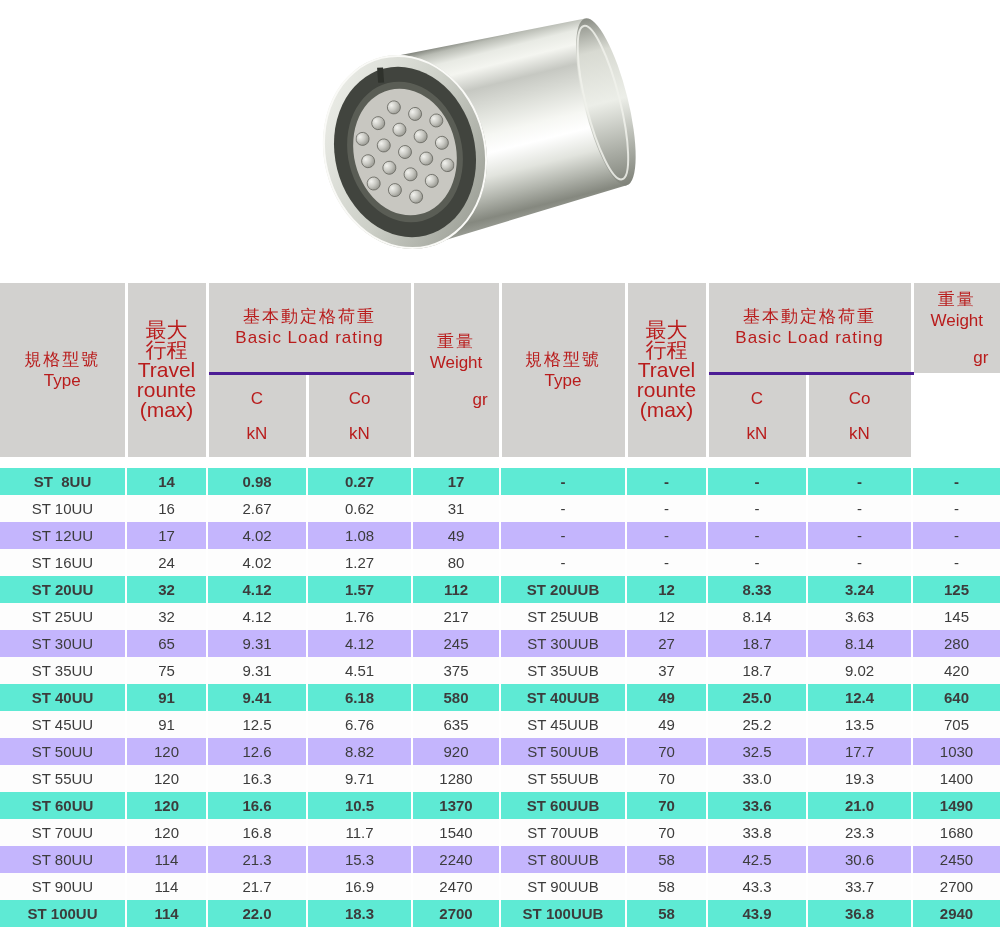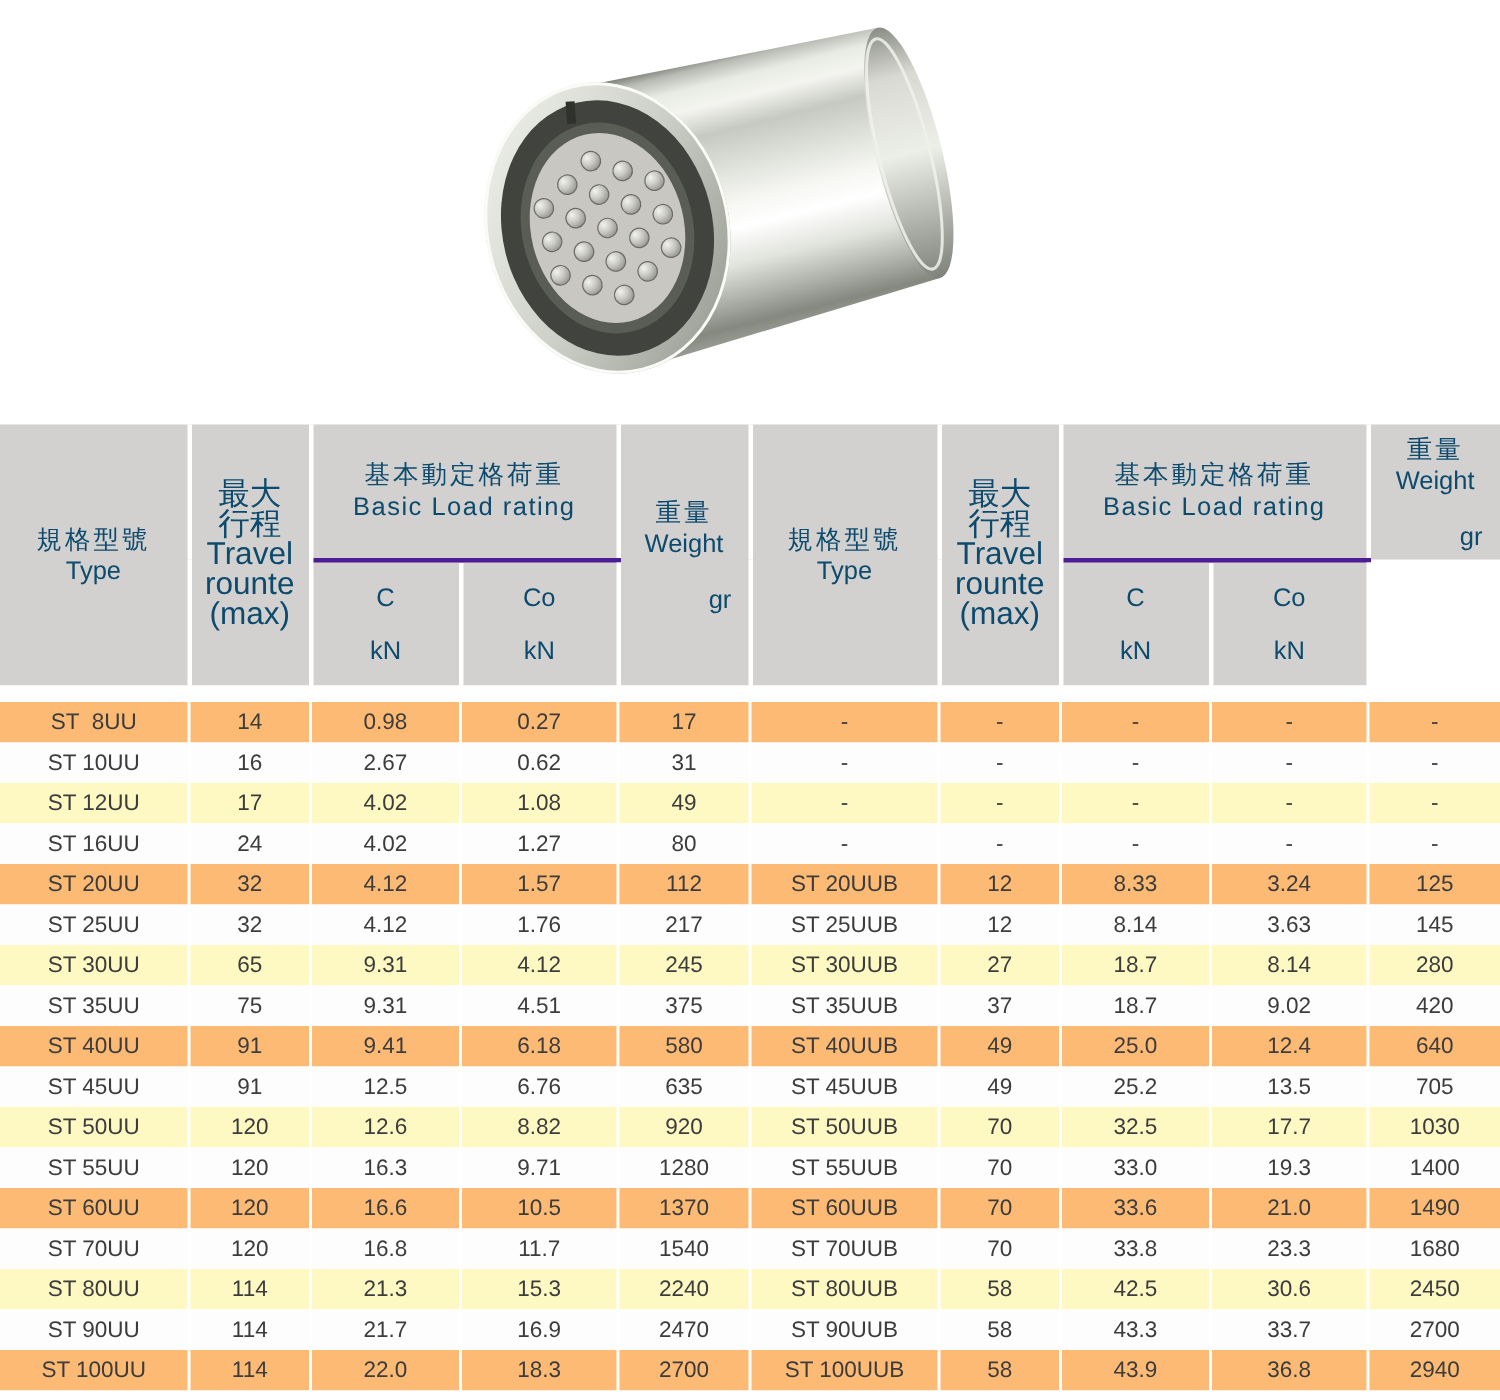--- a/index.html
+++ b/index.html
@@ -26,21 +26,21 @@
     border-collapse: collapse;
     table-layout: fixed;
   }
   table.spec th, table.spec td {
     padding: 0;
     margin: 0;
     box-sizing: border-box;
   }
   thead th {
     background: #d2d1cf;
-    color: #0c4a6e;
+    color: #b91c1c;
     font-weight: normal;
     font-size: 17px;
     text-align: center;
     vertical-align: middle;
     line-height: 21px;
   }
   tr.hrow1 { height: 90px; }
   tr.hrow2 { height: 84px; }
   th.vline { border-right: 3px solid #ffffff; }
   th.group { border-bottom: 3px solid #4c1d95; letter-spacing: 1px; }
@@ -52,23 +52,23 @@
   tbody td.cell {
     height: 27px;
     text-align: center;
     font-size: 15px;
     color: #3c3c3c;
     border-right: 2px solid #ffffff;
     white-space: pre;
     vertical-align: middle;
   }
   tbody td.cell:last-child { border-right: none; }
-  tr.row-light td { background: #fdba74; }
+  tr.row-light td { background: #5eead4; font-weight: bold; }
   tr.row-white td { background: #fdfdfd; }
-  tr.row-dark  td { background: #fef9c3; }
+  tr.row-dark  td { background: #c4b5fd; }
   .bottom-strip { height: 6px; background: #ffffff; }
 </style>
 </head>
 <body>
 
 <div class="photo-wrap">
   <svg width="420" height="272" viewBox="0 0 420 272" aria-hidden="true">
     <defs>
       <linearGradient id="bodyGrad" x1="0" y1="0" x2="0" y2="1">
         <stop offset="0" stop-color="#757870"></stop>

